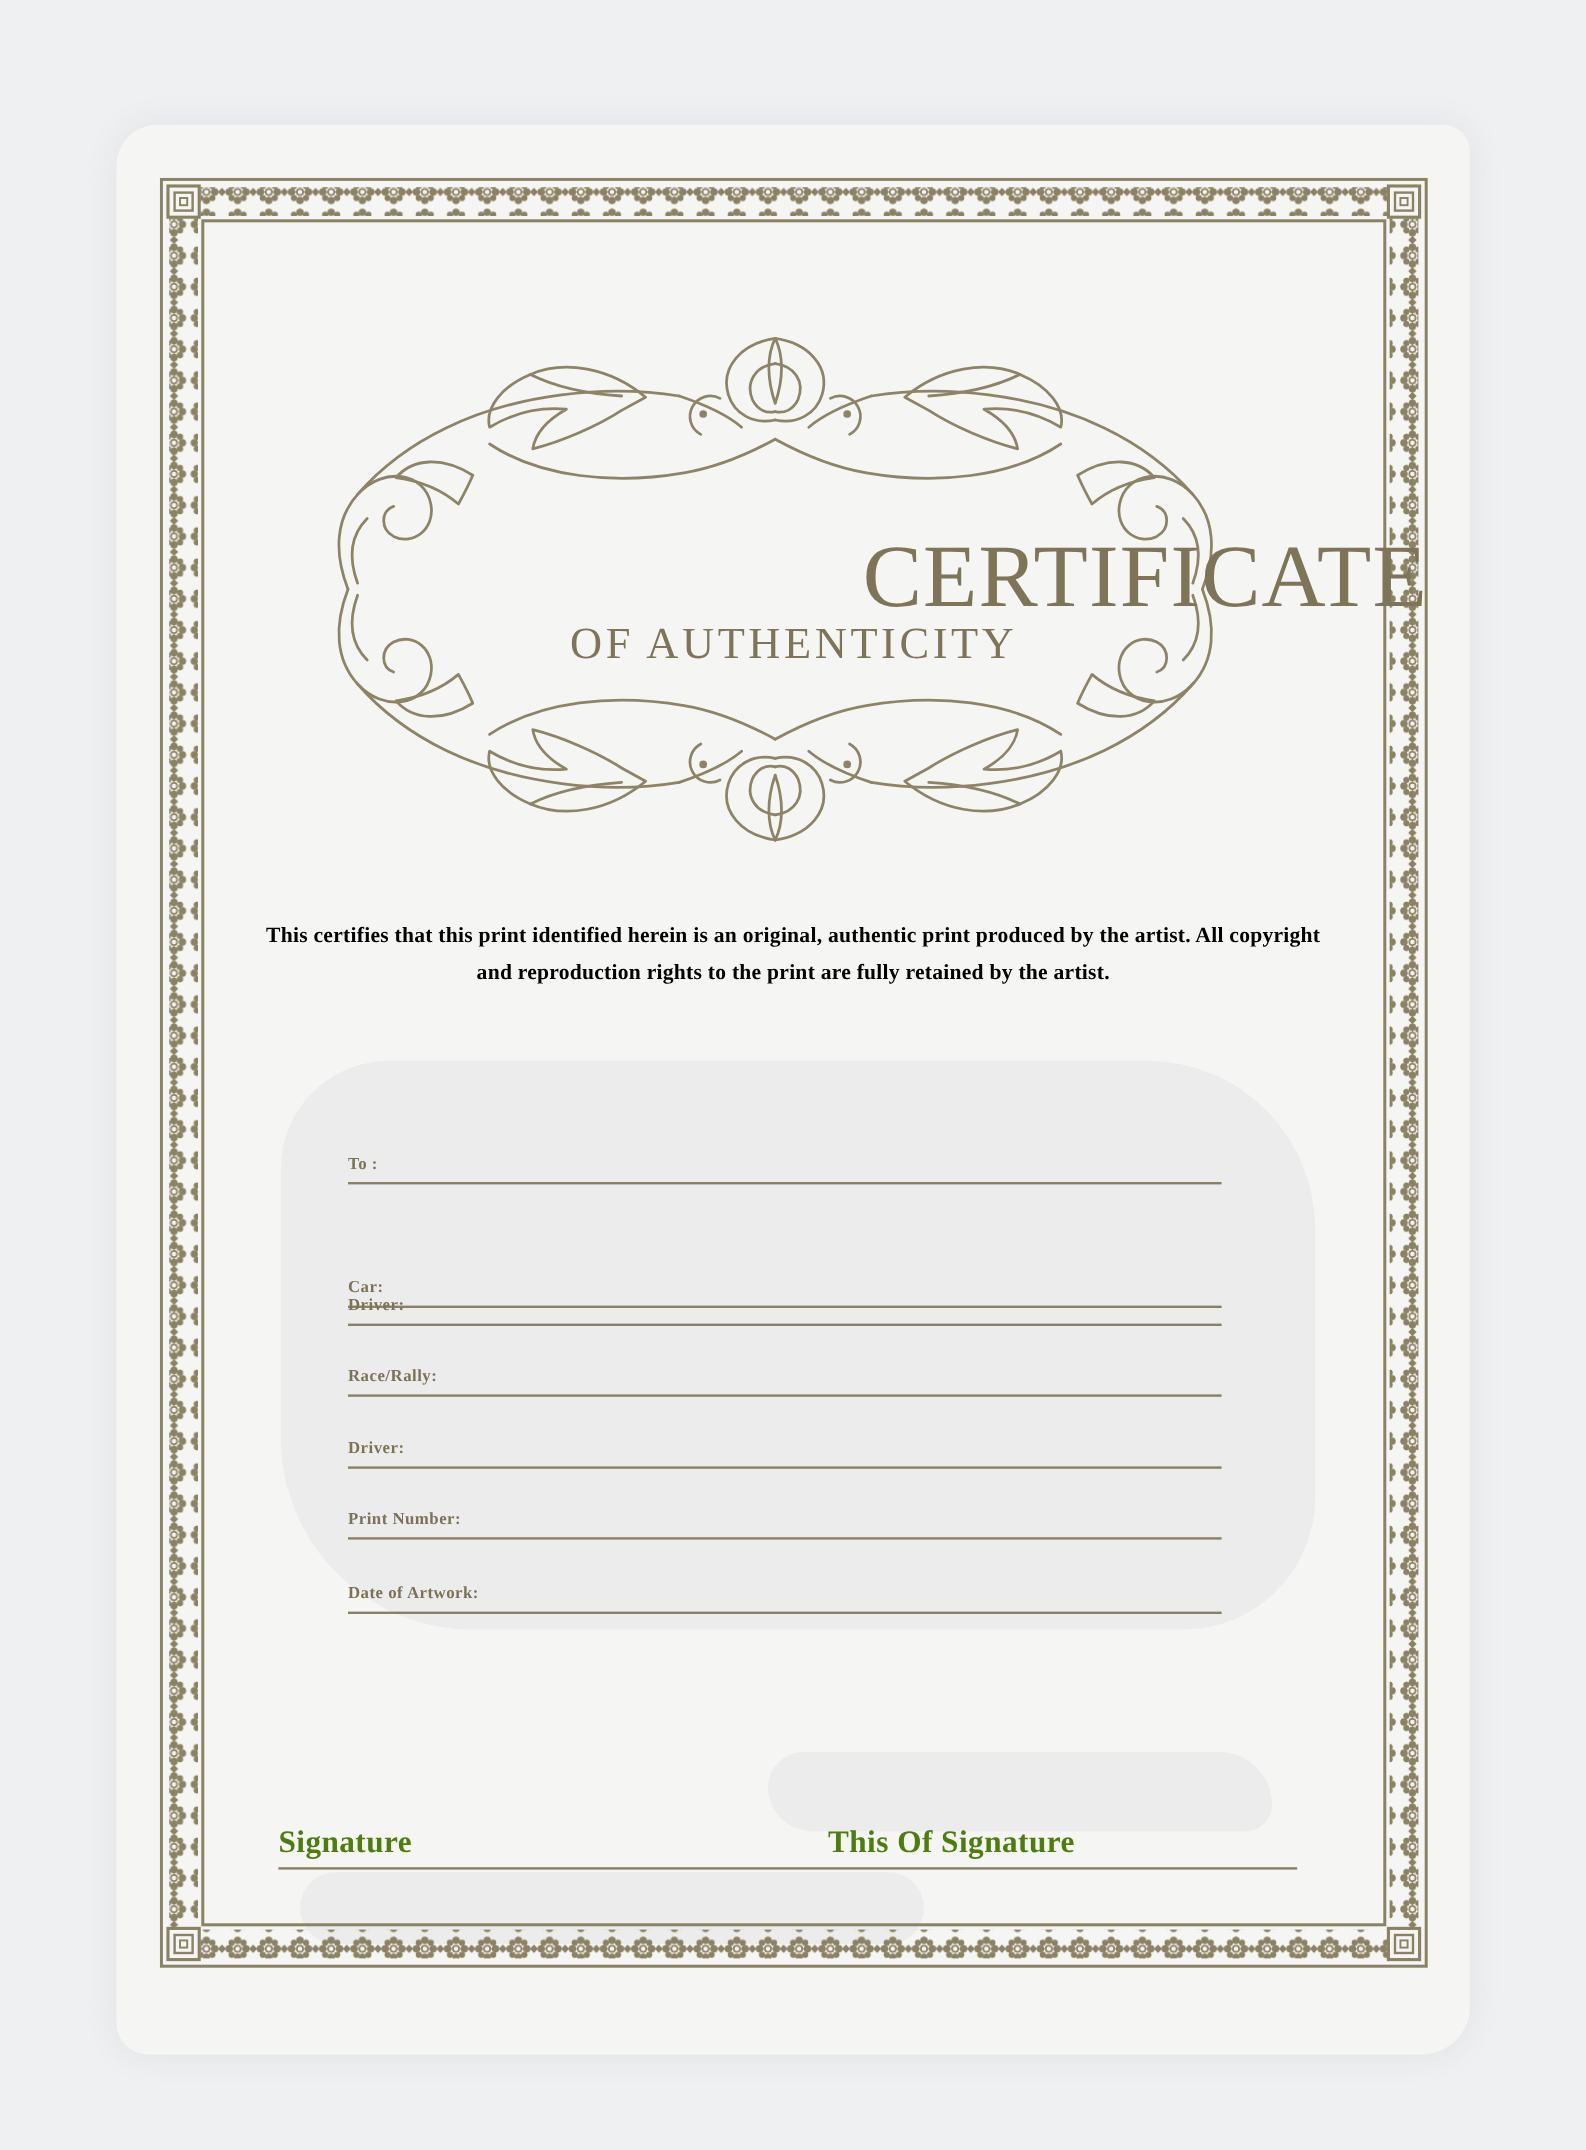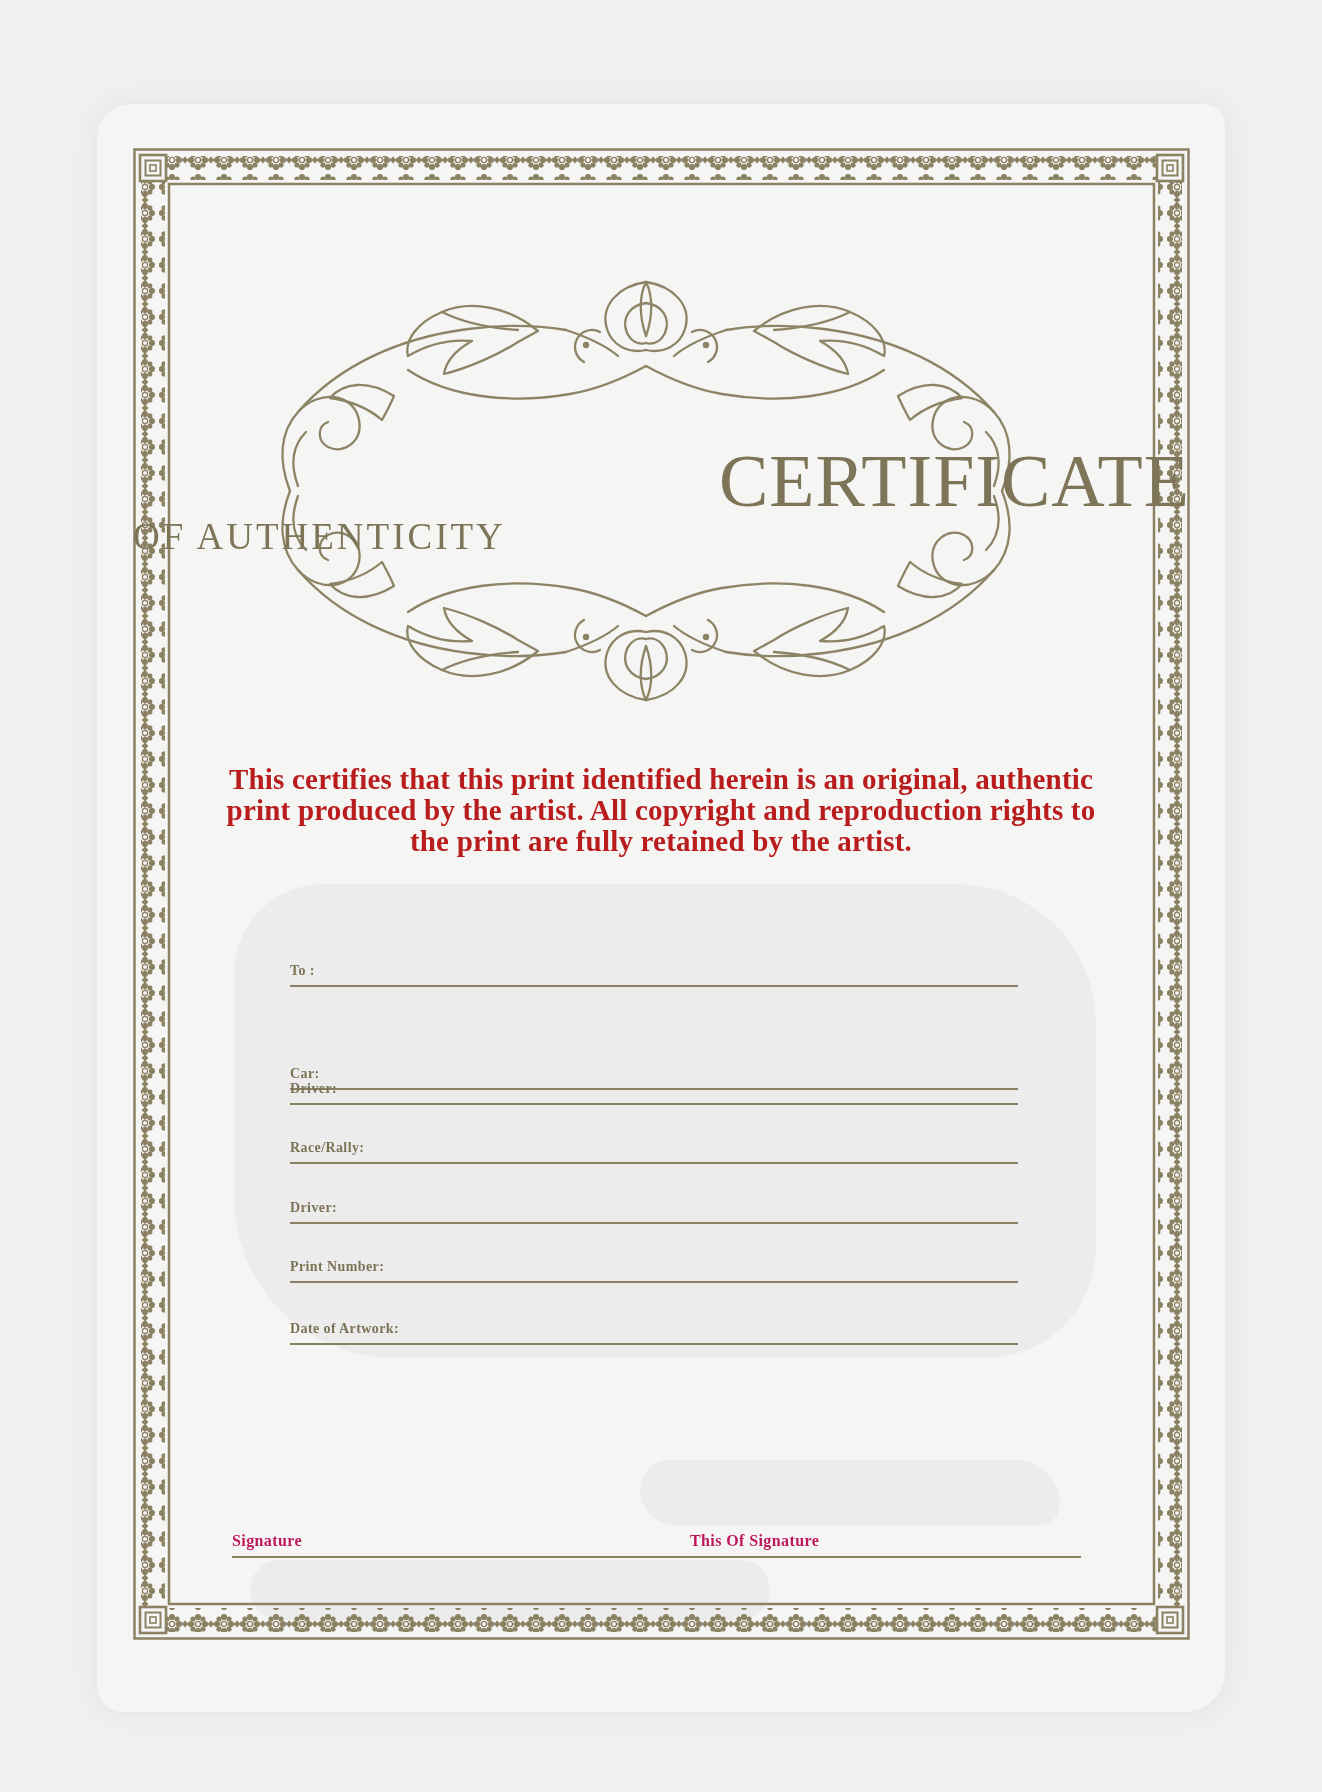--- a/index.html
+++ b/index.html
@@ -38,44 +38,44 @@
   svg.flourish path { fill:none; stroke:#8d8466; stroke-width:2.3;
                       stroke-linecap:round; stroke-linejoin:round; }
 
   .title {
     position:absolute; left:133px; width:1057px; top:444px;
     text-align:right; font-size:74px; letter-spacing:1px;
     color:#7e7558; line-height:1;
   }
   .subtitle {
     position:absolute; left:133px; width:1057px; top:518px;
-    text-align:left; font-size:37px; letter-spacing:3px;
+    text-align:center; font-size:37px; letter-spacing:3px;
     color:#7e7558; line-height:1;
   }
   .statement {
     position:absolute; left:221px; width:880px; top:764px;
-    text-align:center; font-size:29px; font-weight:bold;
-    color:#b91c1c; line-height:31px; letter-spacing:0.2px;
+    text-align:center; font-size:18px; font-weight:bold;
+    color:#000000; line-height:31px; letter-spacing:0.2px;
   }
 
   .field-row { position:absolute; left:290px; width:728px; height:38px; }
   .field-label {
     position:absolute; left:0; bottom:8px;
     font-size:14px; font-weight:bold; color:#7c7356;
     letter-spacing:0.4px; white-space:nowrap;
   }
   .field-line {
     position:absolute; left:0; right:0; bottom:0;
     border-bottom:2.5px solid #8a8162; height:0;
   }
 
   .sig-block { position:absolute; left:232px; width:849px; top:1522px; height:34px; }
   .sig-label {
-    position:absolute; bottom:6px; font-size:16px; font-weight:bold;
-    color:#be185d; letter-spacing:0.4px; white-space:nowrap;
+    position:absolute; bottom:6px; font-size:26px; font-weight:bold;
+    color:#4d7c0f; letter-spacing:0.4px; white-space:nowrap;
   }
   .sig-label.date { left:458px; }
   .sig-line {
     position:absolute; left:0; right:0; bottom:-2px;
     border-bottom:2.5px solid #8a8162; height:0;
   }
 </style>
 </head>
 <body>
 

